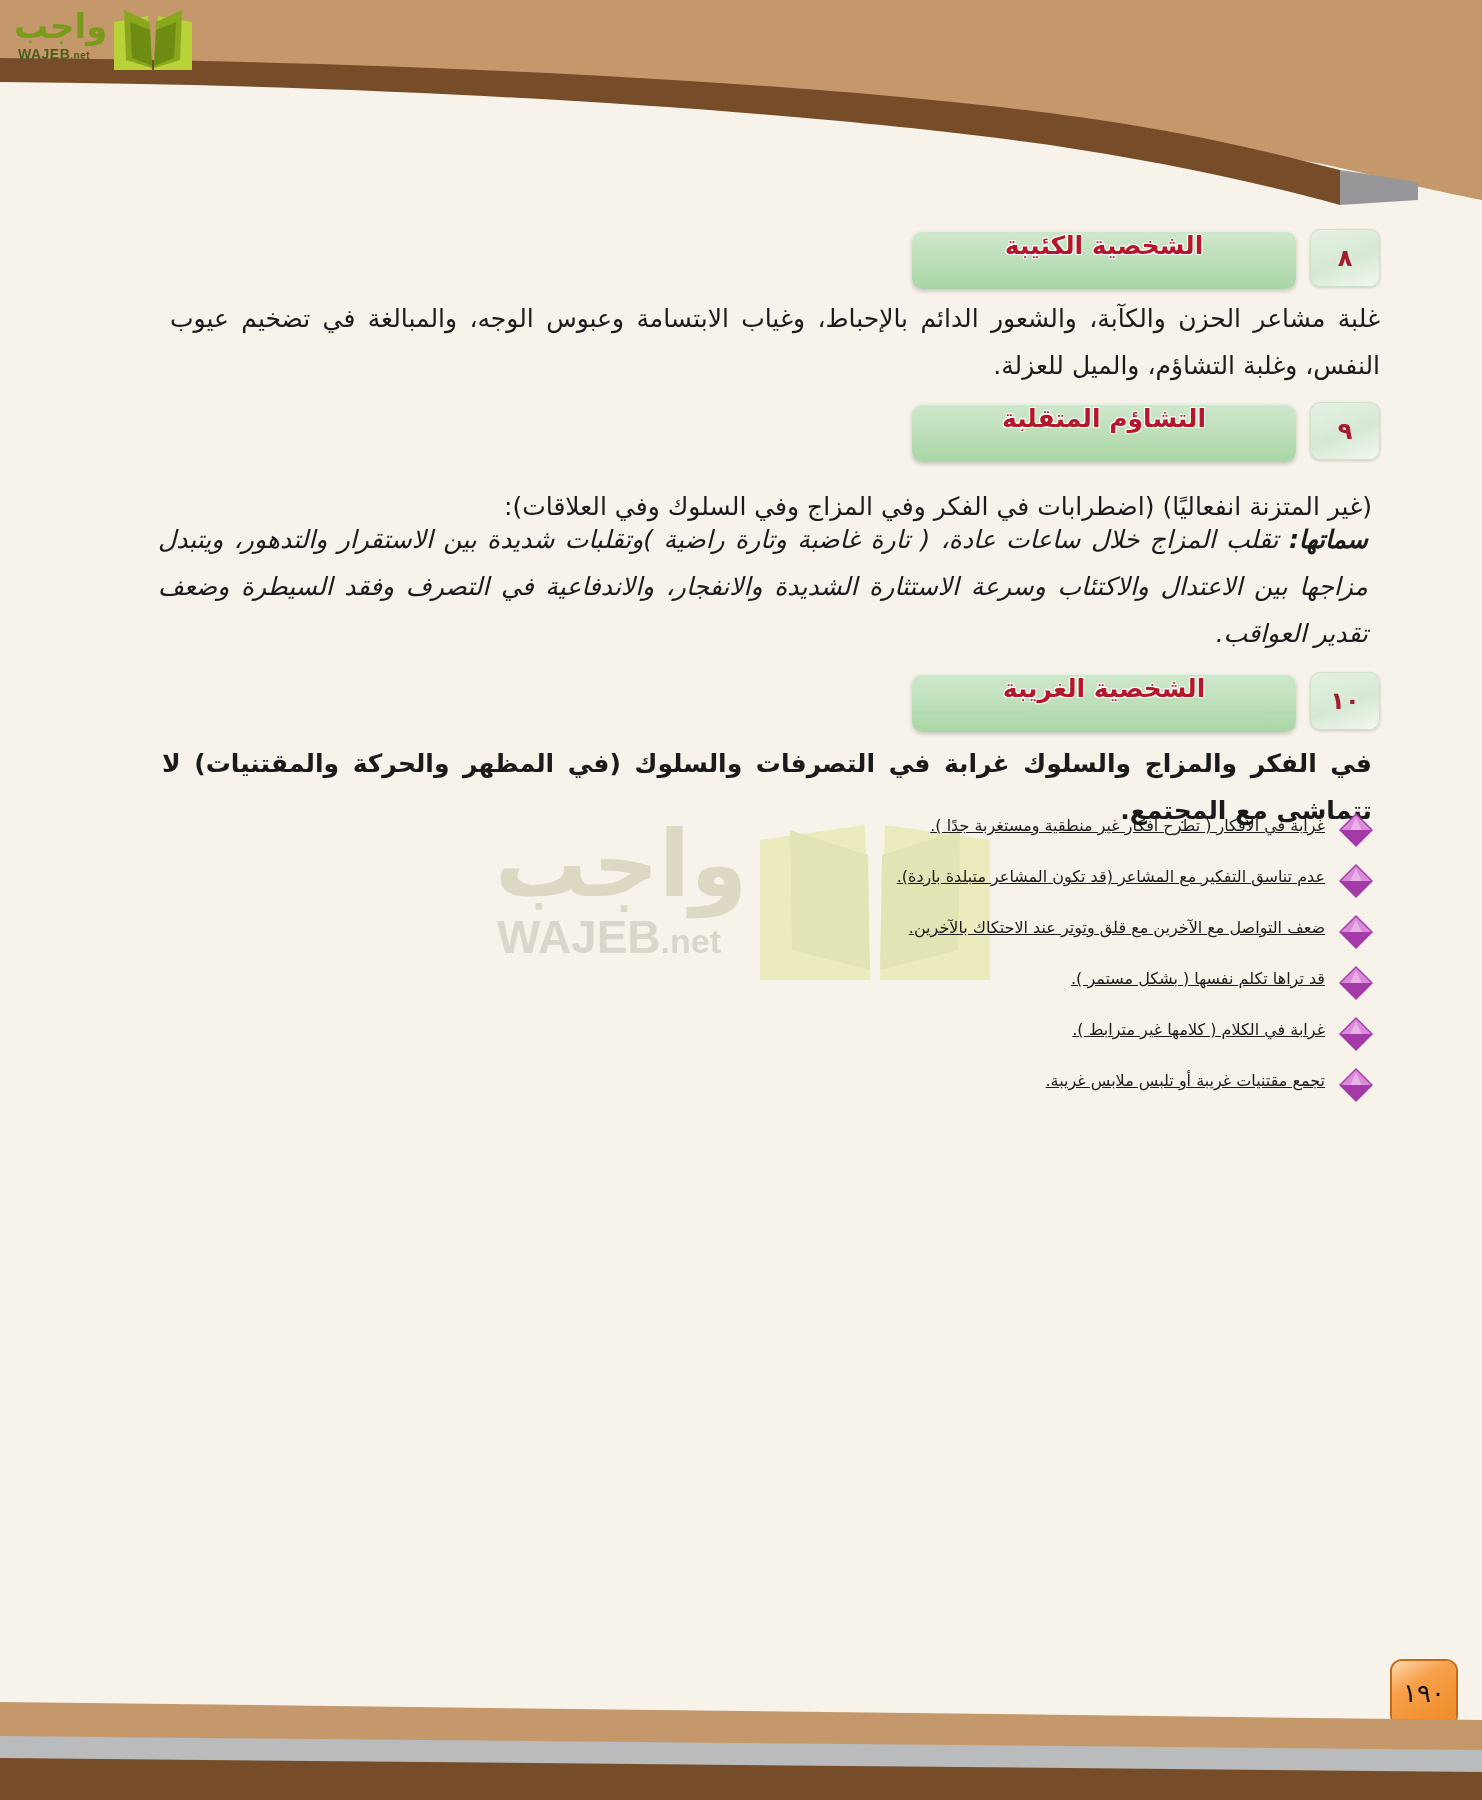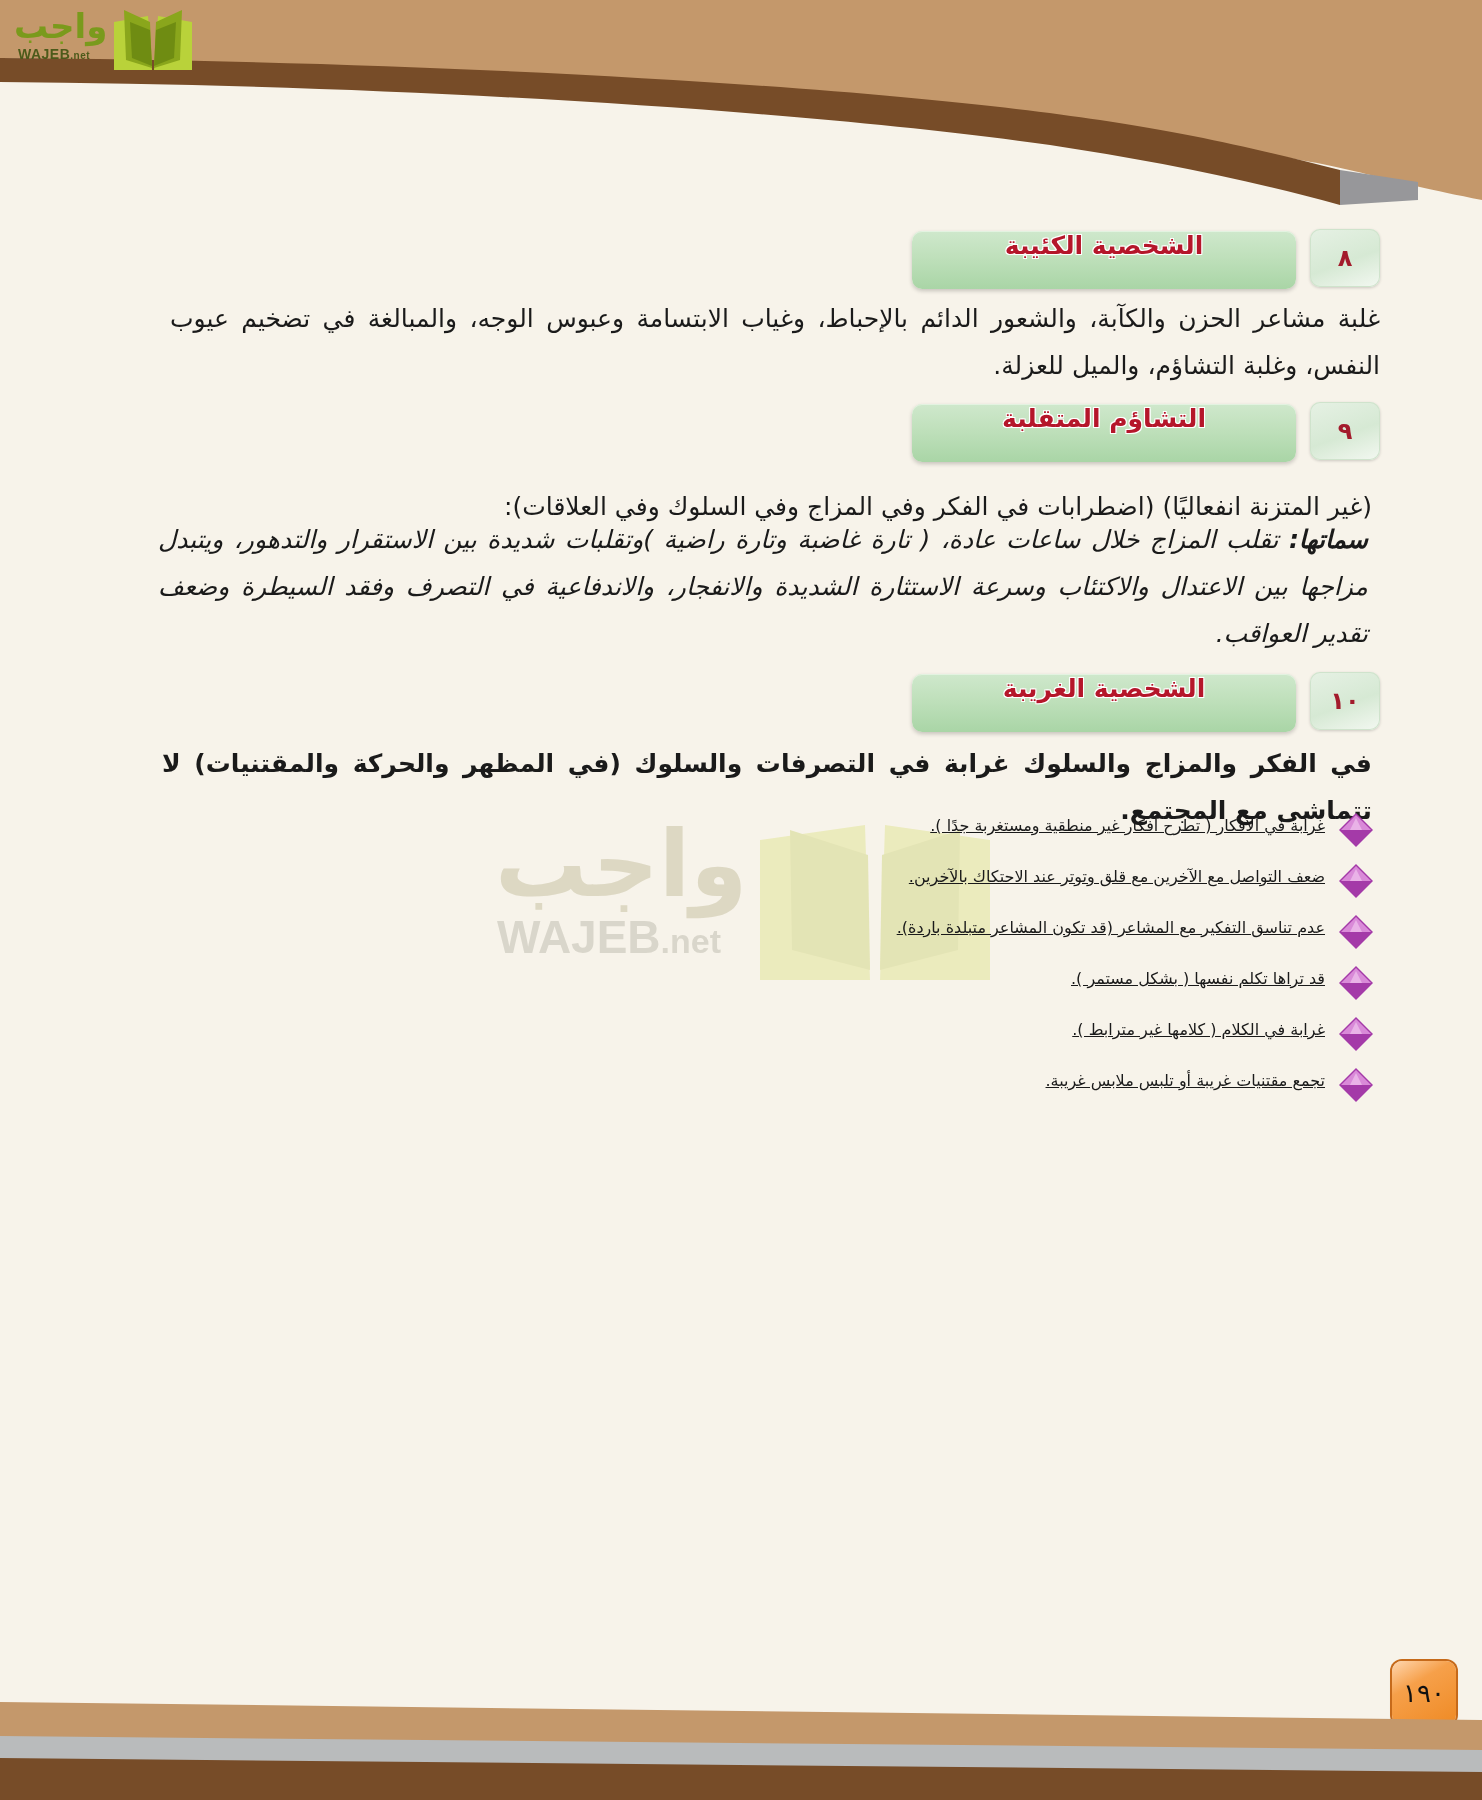--- a/index.html
+++ b/index.html
@@ -154,29 +154,29 @@
           <polygon points="18,6 12,18 24,18" fill="#efc3ee" opacity="0.7"></polygon>
         </svg>
       <span>غرابة في الأفكار ( تطرح أفكار غير منطقية ومستغربة جدًا ).</span>
     </li>
     <li class="bullet">
       <svg class="diamond" viewBox="0 0 36 36">
           <polygon points="18,1 35,18 18,35 1,18" fill="#a43aa8"></polygon>
           <polygon points="18,3 33,18 18,18 3,18" fill="#d98ad8"></polygon>
           <polygon points="18,6 12,18 24,18" fill="#efc3ee" opacity="0.7"></polygon>
         </svg>
+      <span>عدم تناسق التفكير مع المشاعر (قد تكون المشاعر متبلدة باردة).</span>
+    </li>
+    <li class="bullet">
+      <svg class="diamond" viewBox="0 0 36 36">
+          <polygon points="18,1 35,18 18,35 1,18" fill="#a43aa8"></polygon>
+          <polygon points="18,3 33,18 18,18 3,18" fill="#d98ad8"></polygon>
+          <polygon points="18,6 12,18 24,18" fill="#efc3ee" opacity="0.7"></polygon>
+        </svg>
       <span>ضعف التواصل مع الآخرين مع قلق وتوتر عند الاحتكاك بالآخرين.</span>
-    </li>
-    <li class="bullet">
-      <svg class="diamond" viewBox="0 0 36 36">
-          <polygon points="18,1 35,18 18,35 1,18" fill="#a43aa8"></polygon>
-          <polygon points="18,3 33,18 18,18 3,18" fill="#d98ad8"></polygon>
-          <polygon points="18,6 12,18 24,18" fill="#efc3ee" opacity="0.7"></polygon>
-        </svg>
-      <span>عدم تناسق التفكير مع المشاعر (قد تكون المشاعر متبلدة باردة).</span>
     </li>
     <li class="bullet">
       <svg class="diamond" viewBox="0 0 36 36">
           <polygon points="18,1 35,18 18,35 1,18" fill="#a43aa8"></polygon>
           <polygon points="18,3 33,18 18,18 3,18" fill="#d98ad8"></polygon>
           <polygon points="18,6 12,18 24,18" fill="#efc3ee" opacity="0.7"></polygon>
         </svg>
       <span>قد تراها تكلم نفسها ( بشكل مستمر ).</span>
     </li>
     <li class="bullet">

